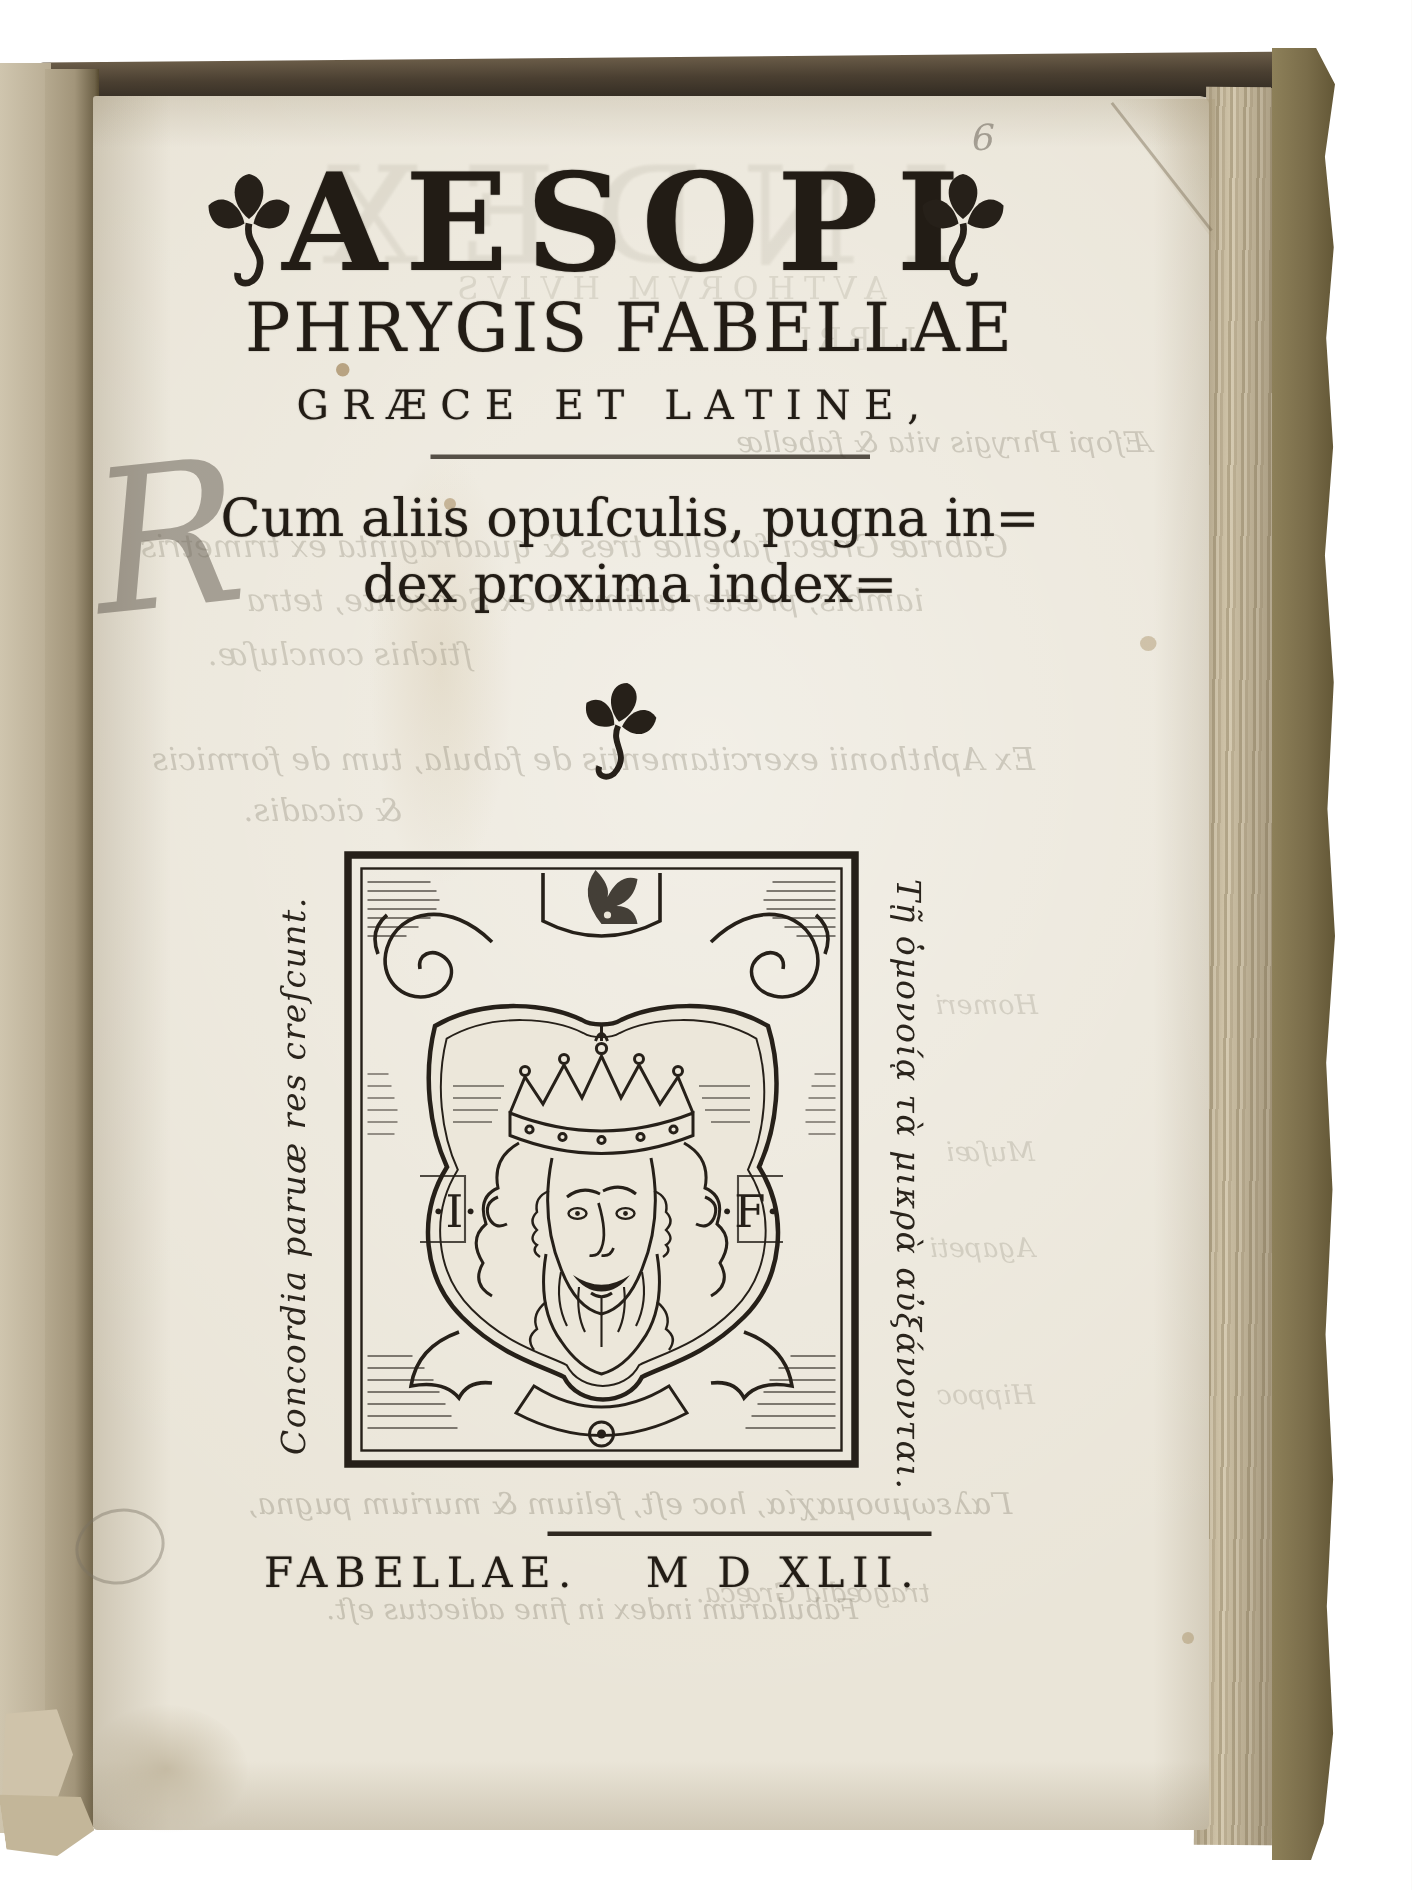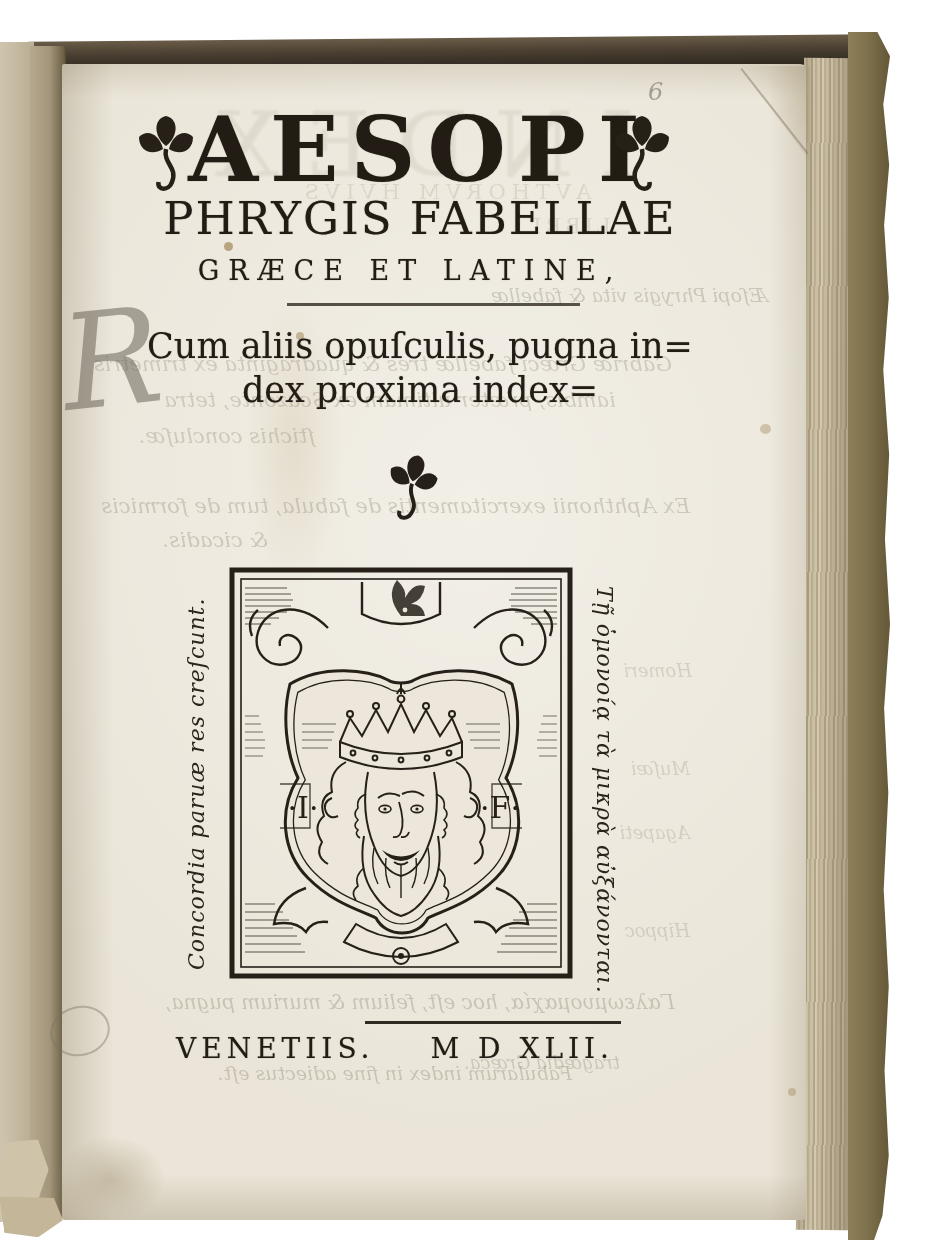--- a/index.html
+++ b/index.html
@@ -225,21 +225,21 @@
 
       <path d="M52 218 h30 v44 h-30 M294 218 h-30 v44 h30" stroke-width="1.4" opacity=".8"></path>
     </g>
     <text x="75" y="252" text-anchor="middle" font-size="30" fill="#262019" font-family="DejaVu Serif, serif">·I·</text>
     <text x="272" y="252" text-anchor="middle" font-size="30" fill="#262019" font-family="DejaVu Serif, serif">·F·</text>
   </svg>
 
   <div class="abs motto motto-left">Concordia paruæ res creſcunt.</div>
   <div class="abs motto motto-right">Τῇ ὁμονοίᾳ τὰ μικρὰ αὐξάνονται.</div>
 
-  <div class="abs ink t-imprint" style="left:176px;top:1032px;">VENETIIS.</div>
+  <div class="abs ink t-imprint" style="left:176px;top:1032px;">FABELLAE.</div>
   <div class="abs rule" style="left:365px;top:1021px;width:256px;height:3px;"></div>
   <div class="abs ink t-imprint" style="left:386px;top:1032px;width:228px;text-align:right;">M D XLII.</div>
 
   <div class="abs pencil" style="left:62px;top:282px;font-size:132px;transform:rotate(-6deg);">R</div>
   <div class="abs pencil" style="left:648px;top:78px;font-size:24px;">6</div>
   <div class="abs pencil-circle"></div>
 
 </div>
 
 </body></html>

